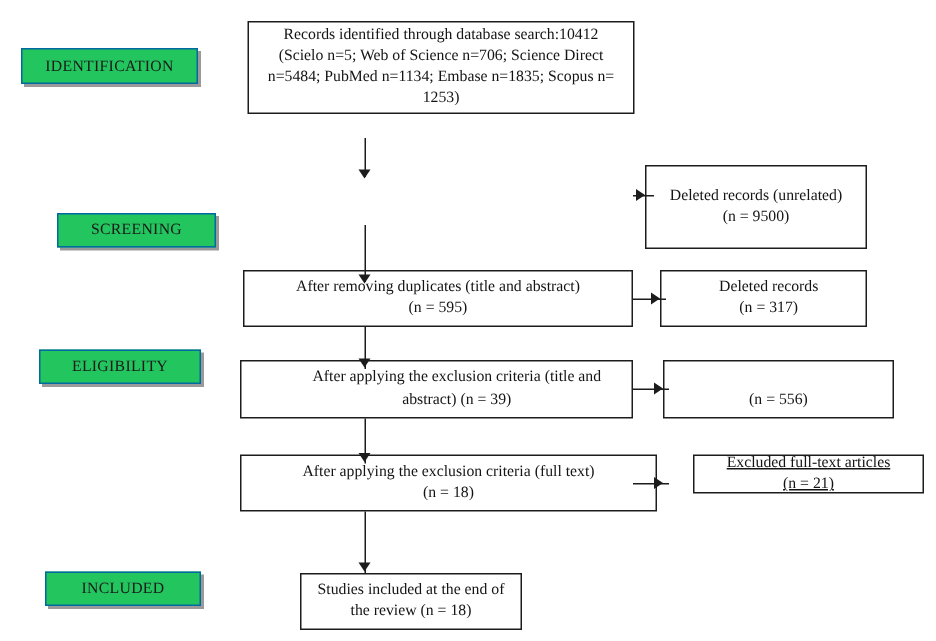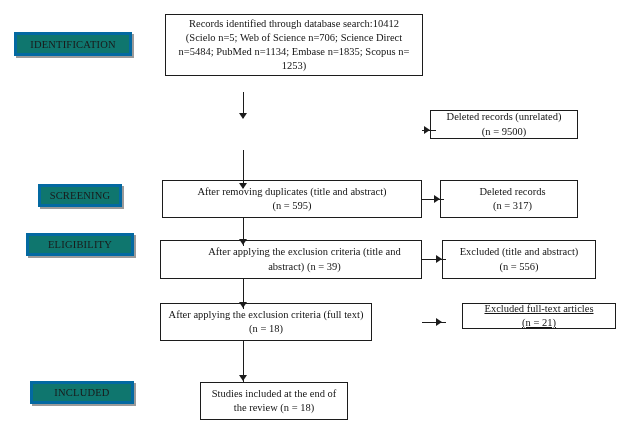--- a/index.html
+++ b/index.html
@@ -19,22 +19,22 @@
     position: absolute;
     left: 0; top: 0;
     width: 624px;
     height: 427px;
   }
 
   
   .stage {
     position: absolute;
     box-sizing: border-box;
-    background: #0f766e;
-    border: 3px solid #0369a1;
+    background: #22c55e;
+    border: 1px solid #0369a1;
     box-shadow: 2px 2px 0 0 #9a9a9a;
     display: flex;
     align-items: center;
     justify-content: center;
     font-size: 10.5px;
     letter-spacing: 0.2px;
     color: #1a1a1a;
     white-space: nowrap;
   }
 
@@ -83,21 +83,21 @@
 </style>
 </head>
 <body>
 
 <div id="diagram">
 
   <div class="stage" style="left:14px; top:32px; width:118px; height:24px;">
     <span>IDENTIFICATION</span>
   </div>
 
-  <div class="stage" style="left:38px; top:142px; width:84px; height:23px;margin-top:42px;">
+  <div class="stage" style="left:38px; top:142px; width:106px; height:23px;">
     <span>SCREENING</span>
   </div>
 
   <div class="stage" style="left:26px; top:233px; width:108px; height:23px;">
     <span>ELIGIBILITY</span>
   </div>
 
   <div class="stage" style="left:30px; top:345px; width:104px; height:23px;margin-top:36px;">
     <span>INCLUDED</span>
   </div>
@@ -119,51 +119,51 @@
     </span>
   </div>
 
   <div class="box" style="left:160px; top:240px; width:262px; height:39px;padding-left:32px;">
     <span class="txt">
       <span>After applying the exclusion criteria (title and</span><br>
       <span>abstract) (n = 39)</span>
     </span>
   </div>
 
-  <div class="box" style="left:160px; top:303px; width:212px; height:38px;font-family:Liberation Serif, serif;">
+  <div class="box" style="left:160px; top:303px; width:278px; height:38px;font-family:Liberation Serif, serif;">
     <span class="txt">
       <span>After applying the exclusion criteria (full text)</span><br>
       <span>(n = 18)</span>
     </span>
   </div>
 
   <div class="box" style="left:200px; top:382px; width:148px; height:38px;">
     <span class="txt">
       <span>Studies included at the end of</span><br>
       <span>the review (n = 18)</span>
     </span>
   </div>
 
-  <div class="box" style="left:430px; top:110px; width:148px; height:29px;">
+  <div class="box" style="left:430px; top:110px; width:148px; height:56px;">
     <span class="txt">
       <span>Deleted records (unrelated)</span><br>
       <span>(n = 9500)</span>
     </span>
   </div>
 
   <div class="box" style="left:440px; top:180px; width:138px; height:38px;padding-left:12px;">
     <span class="txt">
       <span>Deleted records</span><br>
       <span>(n = 317)</span>
     </span>
   </div>
 
   <div class="box" style="left:442px; top:240px; width:154px; height:39px;">
     <span class="txt">
-      <span>Excluded (title and abstract)</span><br>
+      <br>
       <span>(n = 556)</span>
     </span>
   </div>
 
   <div class="box" style="left:462px; top:303px; width:154px; height:26px;text-decoration:underline;">
     <span class="txt">
       <span>Excluded full-text articles</span><br>
       <span>(n = 21)</span>
     </span>
   </div>

